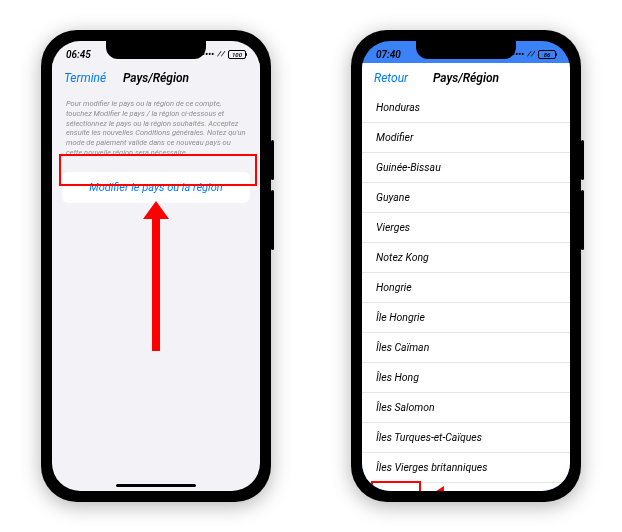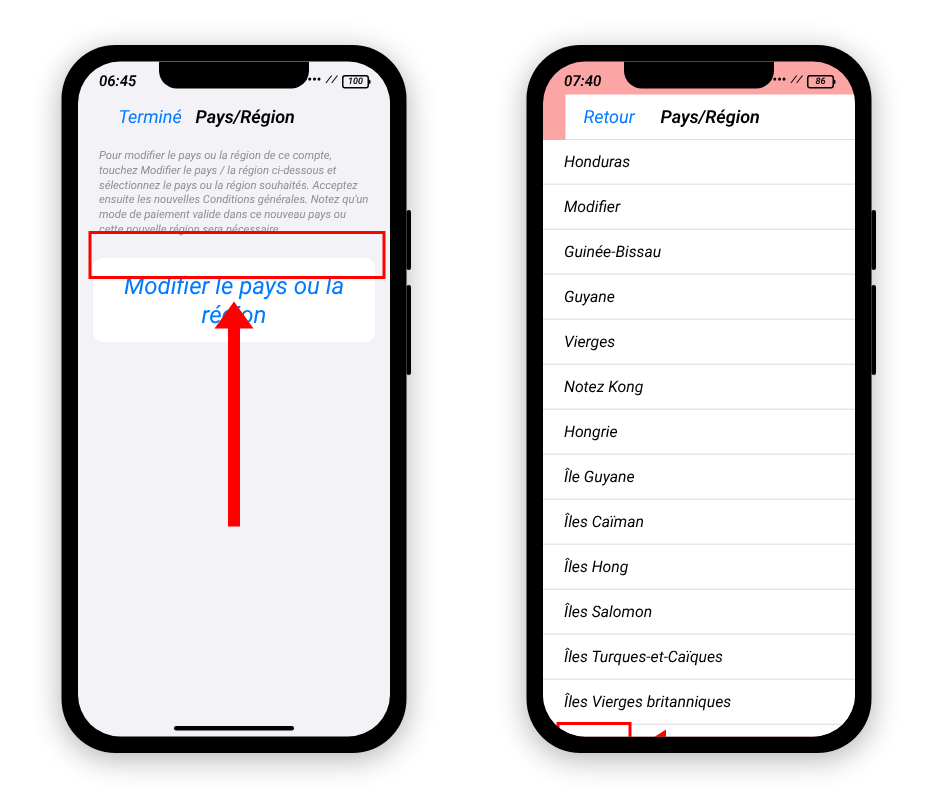--- a/index.html
+++ b/index.html
@@ -89,21 +89,20 @@
       width: 1px; height: 3px;
       background: #000;
       border-radius: 0 1px 1px 0;
     }
     .nav-bar {
       display: flex;
       align-items: center;
       padding: 8px 12px;
       background: #f2f2f7;
       position: relative;
-      margin-left: 15px;
     }
     .nav-back {
       color: #007aff;
       font-size: 12px;
       cursor: pointer;
     }
     .nav-title {
       position: absolute;
       left: 50%;
       transform: translateX(-50%);
@@ -117,21 +116,21 @@
       line-height: 1.3;
       color: #8e8e93;
     }
     .change-button {
       margin: 4px 10px;
       padding: 9px;
       background: #fff;
       border-radius: 6px;
       text-align: center;
       color: #007aff;
-      font-size: 16px;
+      font-size: 11px;
       cursor: pointer;
       position: relative;
     }
     .highlight-red {
       position: absolute;
       border: 2.5px solid #ff0000;
       pointer-events: none;
     }
     .arrow-up {
       position: absolute;
@@ -220,21 +219,21 @@
     <div class="highlight-red" style="top:113px; left:7px; width:198px; height:32px;"></div>
     <div class="arrow-up">
       <div class="head"></div>
       <div class="shaft"></div>
     </div>
     <div class="home-indicator"></div>
   </div>
 </div>
 
 <div class="phone">
-  <div class="screen" style="background:#fca5a5;">
+  <div class="screen" style="background:#3b82f6;">
     <div class="notch"></div>
     <div class="status-bar">
       <span>07:40</span>
       <div class="status-icons">
         <span class="signal">••••</span>
         <span class="wifi">⁄⁄</span>
         <span class="battery">86</span>
       </div>
     </div>
     <div class="nav-bar" style="background:#fff;">
@@ -242,21 +241,21 @@
       <span class="nav-title">Pays/Région</span>
     </div>
     <div class="country-list" id="country-list">
         <div class="country-item">Honduras</div>
         <div class="country-item">Modifier</div>
         <div class="country-item">Guinée-Bissau</div>
         <div class="country-item">Guyane</div>
         <div class="country-item">Vierges</div>
         <div class="country-item">Notez Kong</div>
         <div class="country-item">Hongrie</div>
-        <div class="country-item">Île Guyane</div>
+        <div class="country-item">Île Hongrie</div>
         <div class="country-item">Îles Caïman</div>
         <div class="country-item">Îles Hong</div>
         <div class="country-item">Îles Salomon</div>
         <div class="country-item">Îles Turques-et-Caïques</div>
         <div class="country-item">Îles Vierges britanniques</div>
         <div class="country-item">Inde<div class="highlight-red" style="top: -2px; left: 9px; width: 50px; height: 26px;"></div><div class="arrow-right" style="top: 6px; left: 68px;">
             <div class="head"></div>
             <div class="shaft"></div>
           </div></div>
       </div>

